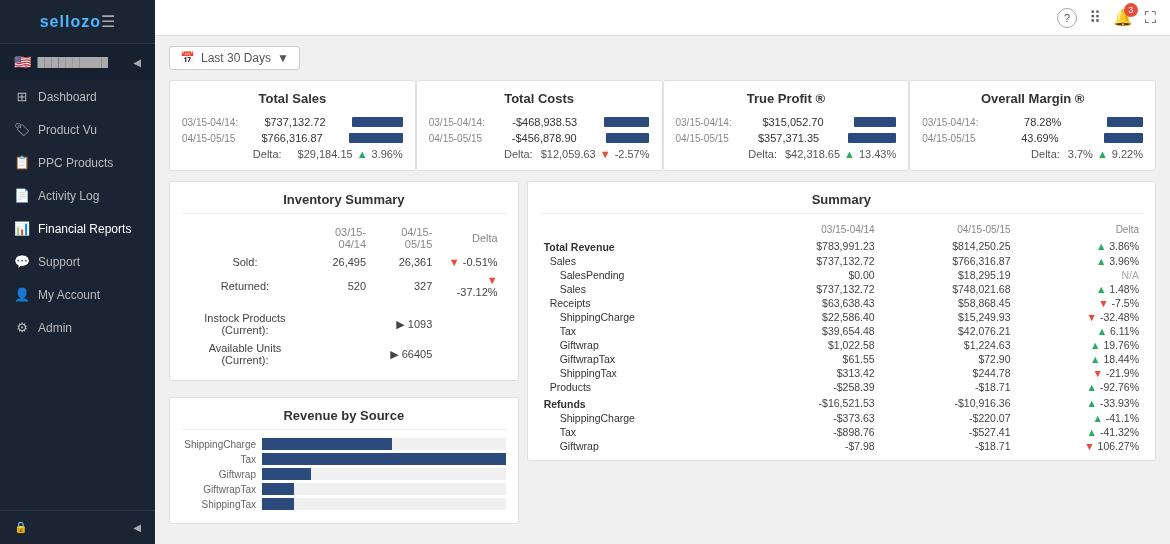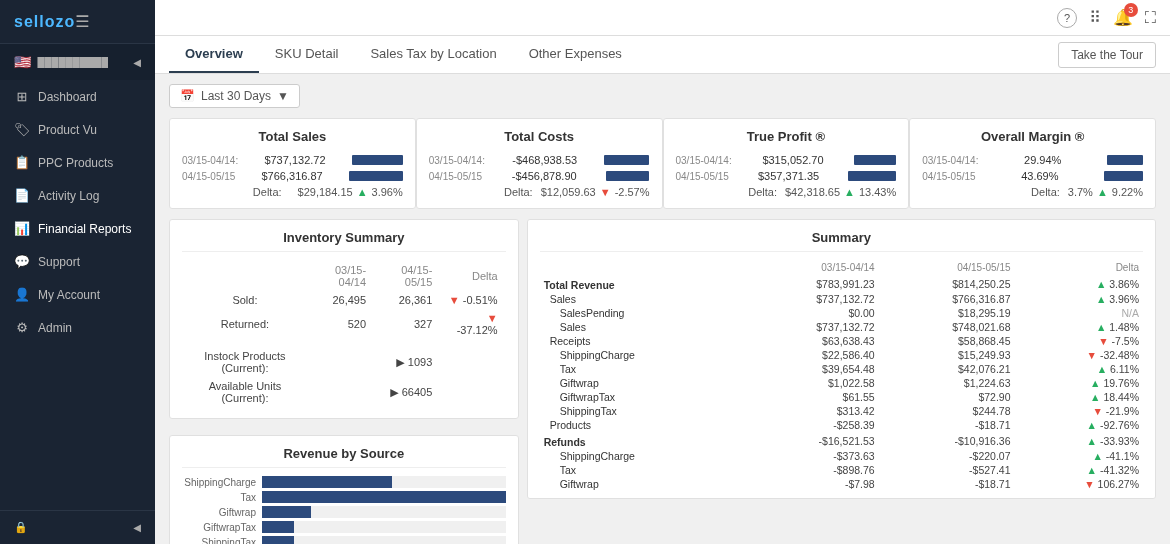--- a/index.html
+++ b/index.html
@@ -12,21 +12,21 @@
       color: #ccc;
       display: flex;
       flex-direction: column;
       flex-shrink: 0;
       height: 544px;
     }
     .sidebar-logo {
       padding: 12px 14px;
       display: flex;
       align-items: center;
-      justify-content: flex-start;
+      justify-content: center;
       border-bottom: 1px solid #2a3545;
     }
     .logo-text { color: #4db8ff; font-size: 16px; font-weight: bold; letter-spacing: 1px; }
     .sidebar-user {
       padding: 10px 14px;
       display: flex;
       align-items: center;
       background: #16202e;
       font-size: 11px;
       color: #aaa;
@@ -303,27 +303,20 @@
   <div class="topbar">
     <span style="width:20px;height:20px;border:1px solid #aaa;border-radius:50%;display:inline-flex;align-items:center;justify-content:center;font-size:11px;color:#555;cursor:pointer;">?</span>
     <span style="font-size:16px;color:#555;cursor:pointer;">⠿</span>
     <div class="notif-badge">
       <span style="font-size:16px;color:#555;">🔔</span>
       <span class="badge">3</span>
     </div>
     <span style="font-size:16px;color:#555;cursor:pointer;">⛶</span>
   </div>
 
-  <div class="tabs-bar" id="tabs-bar">
-    <div class="tab active">Overview</div>
-      <div class="tab">SKU Detail</div>
-      <div class="tab">Sales Tax by Location</div>
-      <div class="tab">Other Expenses</div>
-      <button class="tour-btn" style="margin-left:auto;order:99;">Take the Tour</button>
-  </div>
 
   <div class="content">
 
     
     <div class="date-filter">
       <span>📅</span>
       <span>Last 30 Days</span>
       <span>▼</span>
     </div>
 
@@ -383,21 +376,21 @@
       <span>Delta:</span>
       <span style="margin-left:4px;">$42,318.65</span>
       <span class="up">▲</span>
       <span>13.43%</span>
     </div>
   </div>
         <div class="card">
     <div class="card-title">Overall Margin ®</div>
     <div class="card-row">
       <span class="label">03/15-04/14:</span>
-      <span class="value">29.94%</span>
+      <span class="value">78.28%</span>
       <span class="bar-mini" style="width:36px;"></span>
     </div>
     <div class="card-row">
       <span class="label">04/15-05/15</span>
       <span class="value">43.69%</span>
       <span class="bar-mini" style="width:39px;"></span>
     </div>
     <div class="card-delta">
       <span>Delta:</span>
       <span style="margin-left:4px;">3.7%</span>

